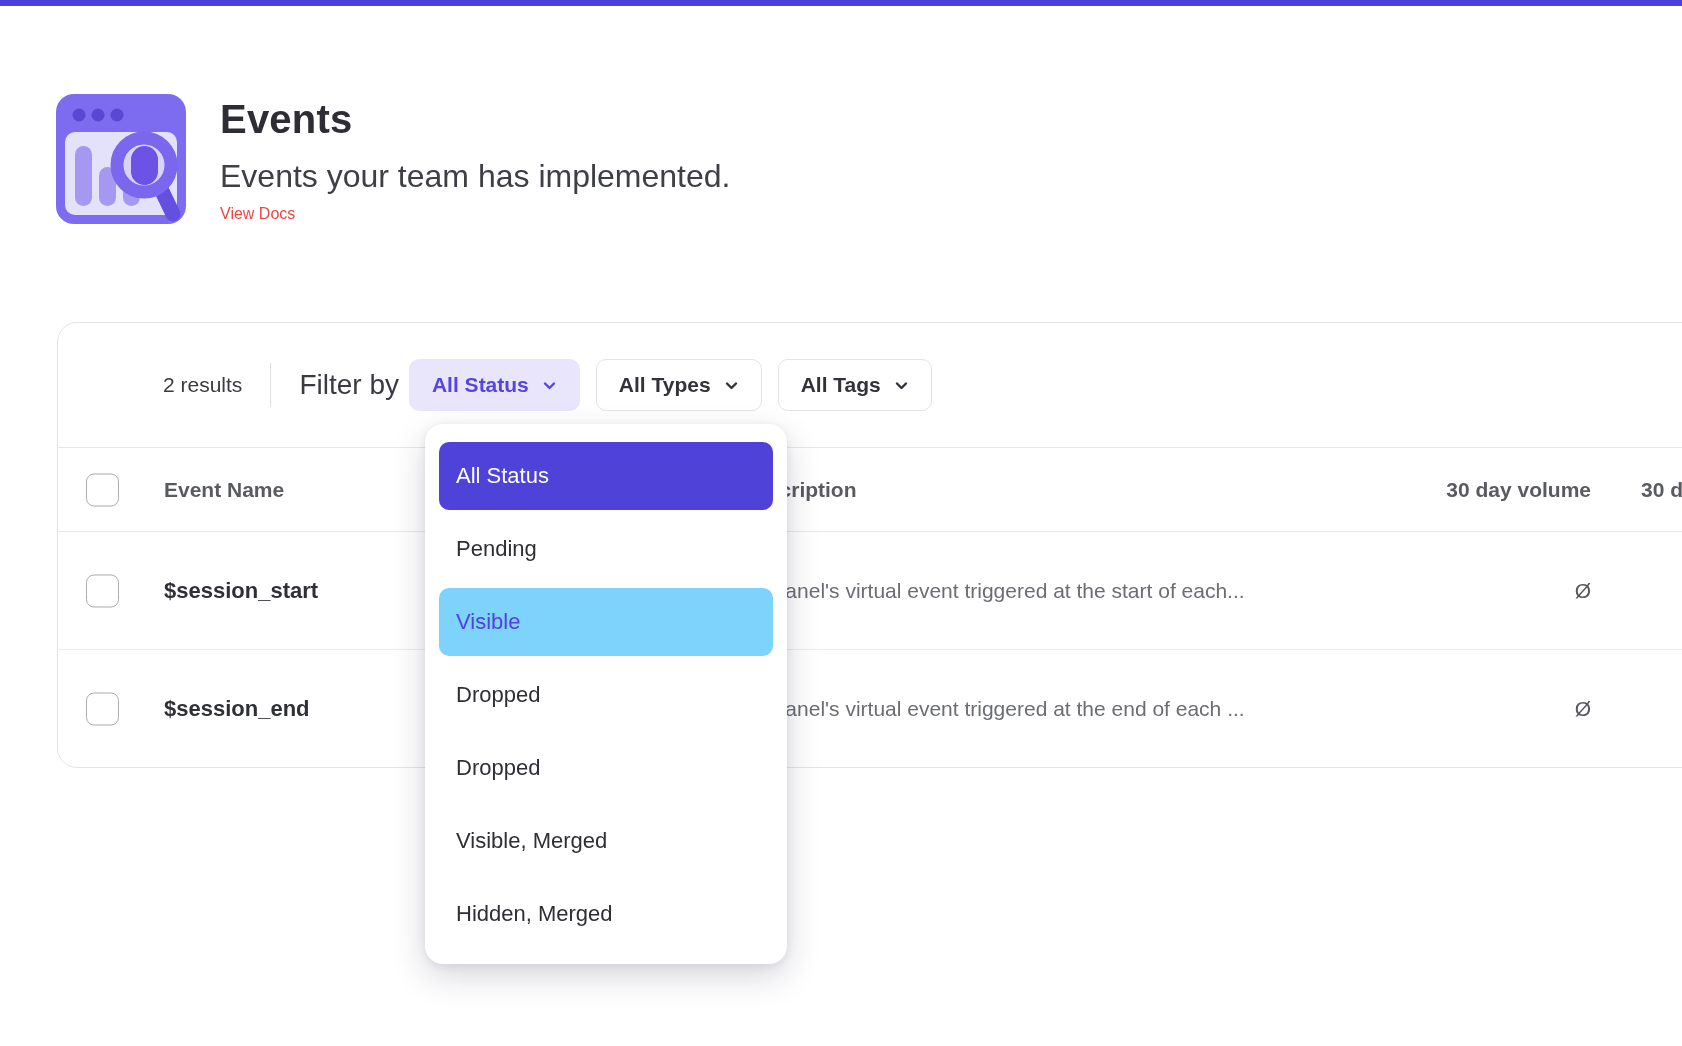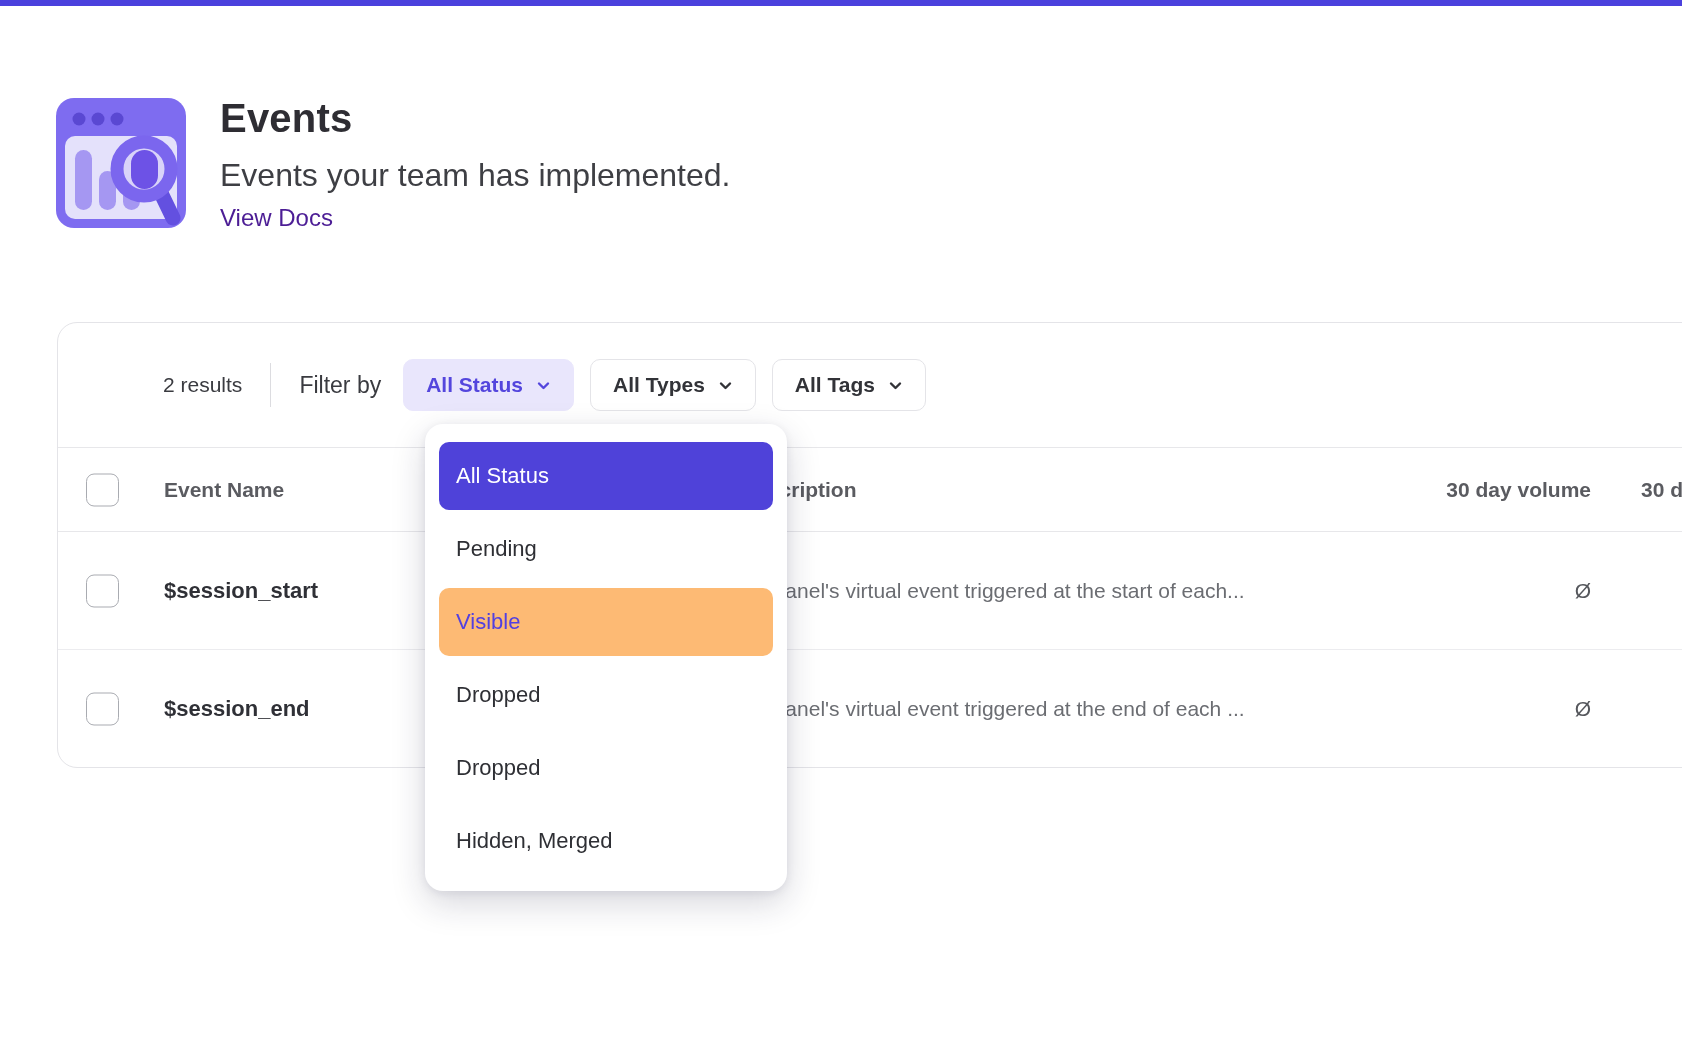--- a/index.html
+++ b/index.html
@@ -7,30 +7,30 @@
               font-family:"Liberation Sans", sans-serif; position:relative; }
 
   .topbar { position:absolute; left:0; top:0; width:1682px; height:6px; background:#4b41dd; }
 
   
   .page-header { position:absolute; left:56px; top:94px; display:flex; gap:34px;align-items:center; }
   .app-icon { width:130px; height:130px; flex:0 0 auto; }
   .header-text { padding-top:2px; }
   .page-title { font-size:40px; font-weight:700; color:#2e2d33; letter-spacing:0.2px; }
   .page-subtitle { margin-top:16px; font-size:32px; color:#3e3f44; }
-  .docs-link { margin-top:10px; font-size:24px; color:#4c1d95; cursor:pointer; display:inline-block; }
+  .docs-link { margin-top:10px; font-size:16px; color:#ef4444; cursor:pointer; display:inline-block; }
 
   
   .card { position:absolute; left:57px; top:322px; width:1665px; height:446px;
           background:#fff; border:1px solid #e4e4e8; border-radius:20px; }
 
   .filter-bar { height:124px; display:flex; align-items:center; padding-left:105px; }
   .results-count { font-size:21px; color:#3a3b40; }
   .vdivider { width:1px; height:44px; background:#dcdce0; margin:0 28px; }
-  .filter-by { font-size:23px; color:#3a3b40; margin-right:22px; }
+  .filter-by { font-size:28px; color:#3a3b40; margin-right:10px; }
   .filter-btn { height:52px; display:inline-flex; align-items:center; gap:13px;
                 padding:0 22px; margin-right:16px; border-radius:10px; background:#fff;
                 border:1px solid #e4e4e8; font-size:21px; font-weight:600; color:#323338;
                 cursor:pointer; }
   .filter-btn.active { background:#e9e6fc; border-color:#e9e6fc; color:#5446dd; }
   .chev { width:15px; height:15px; display:inline-block; }
   .chev svg { display:block; }
 
   
   .thead { position:relative; height:85px; border-top:1px solid #e7e7ea; border-bottom:1px solid #e7e7ea; }
@@ -51,21 +51,21 @@
 
   
   .dropdown { position:absolute; left:425px; top:424px; width:362px; background:#fff;
               border-radius:18px; padding:18px 14px 16px 14px; z-index:20;
               box-shadow:0 12px 34px rgba(25,25,60,0.18), 0 2px 8px rgba(25,25,60,0.08); }
   .dd-item { height:68px; margin-bottom:5px; display:flex; align-items:center;
              padding-left:17px; border-radius:10px; font-size:22px; font-weight:500;
              color:#2e2f34; cursor:pointer; }
   .dd-item:last-child { margin-bottom:0; }
   .dd-item.selected { background:#4f42d9; color:#ffffff; }
-  .dd-item.highlight { background:#fdba74; color:#5340e0; }
+  .dd-item.highlight { background:#7dd3fc; color:#5340e0; }
 </style>
 </head>
 <body>
 
 <div class="topbar"></div>
 
 <div class="page-header">
   <div class="app-icon">
     <svg width="130" height="130" viewBox="0 0 130 130">
       <rect x="0" y="0" width="130" height="130" rx="18" fill="#7e6cf0"></rect>
@@ -152,14 +152,15 @@
     <div class="cell c-vol vol-text">Ø</div>
   </div>
 </div>
 
 <div class="dropdown">
   <div class="dd-item selected">All Status</div>
   <div class="dd-item">Pending</div>
   <div class="dd-item highlight">Visible</div>
   <div class="dd-item">Dropped</div>
   <div class="dd-item">Dropped</div>
+  <div class="dd-item">Visible, Merged</div>
   <div class="dd-item">Hidden, Merged</div>
 </div>
 
 </body></html>

